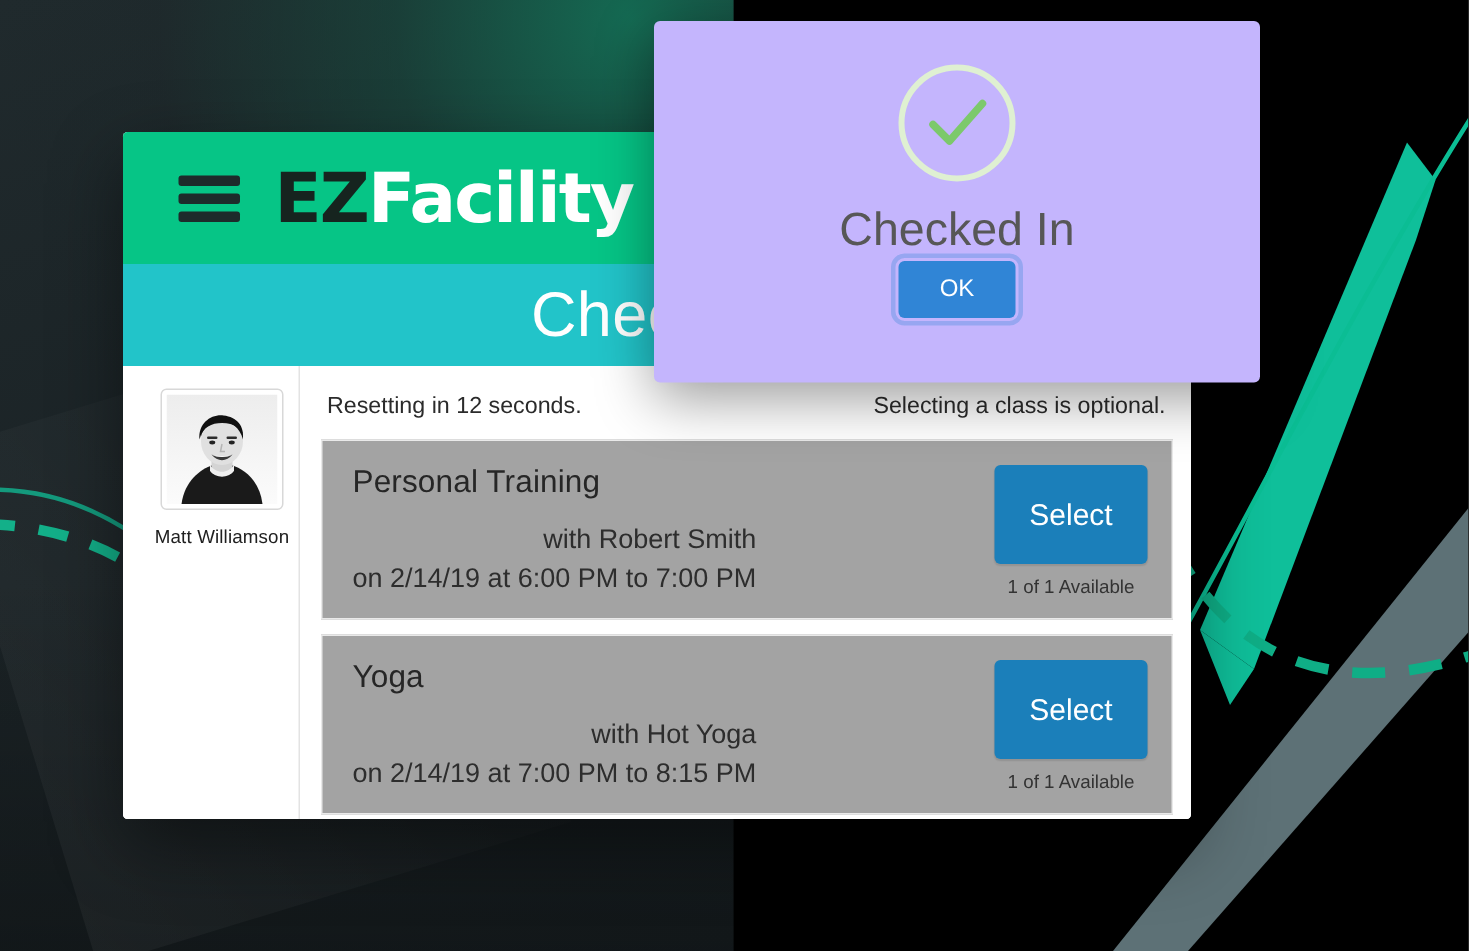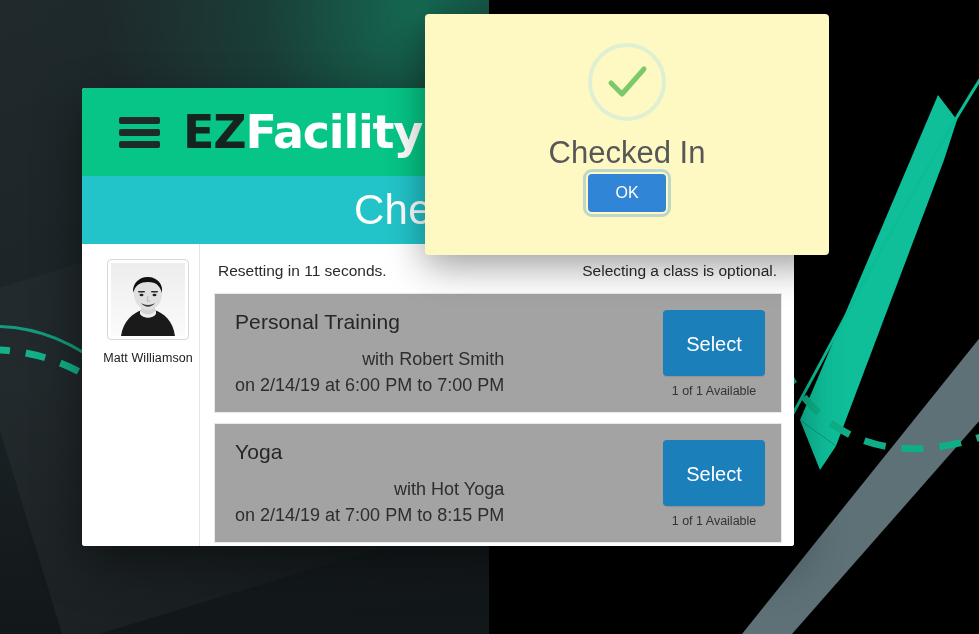--- a/index.html
+++ b/index.html
@@ -231,25 +231,25 @@
   }
   .availability {
     margin-top: 8px;
     font-size: 12.5px;
     color: #333333;
   }
 
   
   .modal {
     position: absolute;
-    left: 425px;
+    left: 436px;
     top: 14px;
     width: 404px;
     height: 241px;
-    background: #fef9c3;
+    background: #c4b5fd;
     border-radius: 4px;
     box-shadow: 0 10px 38px rgba(0,0,0,0.40);
     text-align: center;
     box-sizing: border-box;
     padding-top: 29px;
   }
   .modal-check {
     width: 78px;
     height: 78px;
     margin: 0 auto 0;
@@ -371,21 +371,21 @@
               <path d="M30.5 40.5 C 34 42, 40 42, 43.5 40.5 C 40 41.2, 34 41.2, 30.5 40.5 Z" fill="#fbfbfb"></path>
             </g>
           </svg>
         </div>
         <div class="profile-name">Matt Williamson</div>
       </div>
 
       <div class="list-pane">
 
         <div class="list-topbar">
-          <span>Resetting in 11 seconds.</span>
+          <span>Resetting in 12 seconds.</span>
           <span class="right">Selecting a class is optional.</span>
         </div>
 
         <div class="class-card">
           <div class="class-info">
             <div class="class-title">Personal Training</div>
             <div class="class-line">with Robert Smith</div>
             <div class="class-line">on 2/14/19 at 6:00 PM to 7:00 PM</div>
           </div>
           <div class="class-action">

